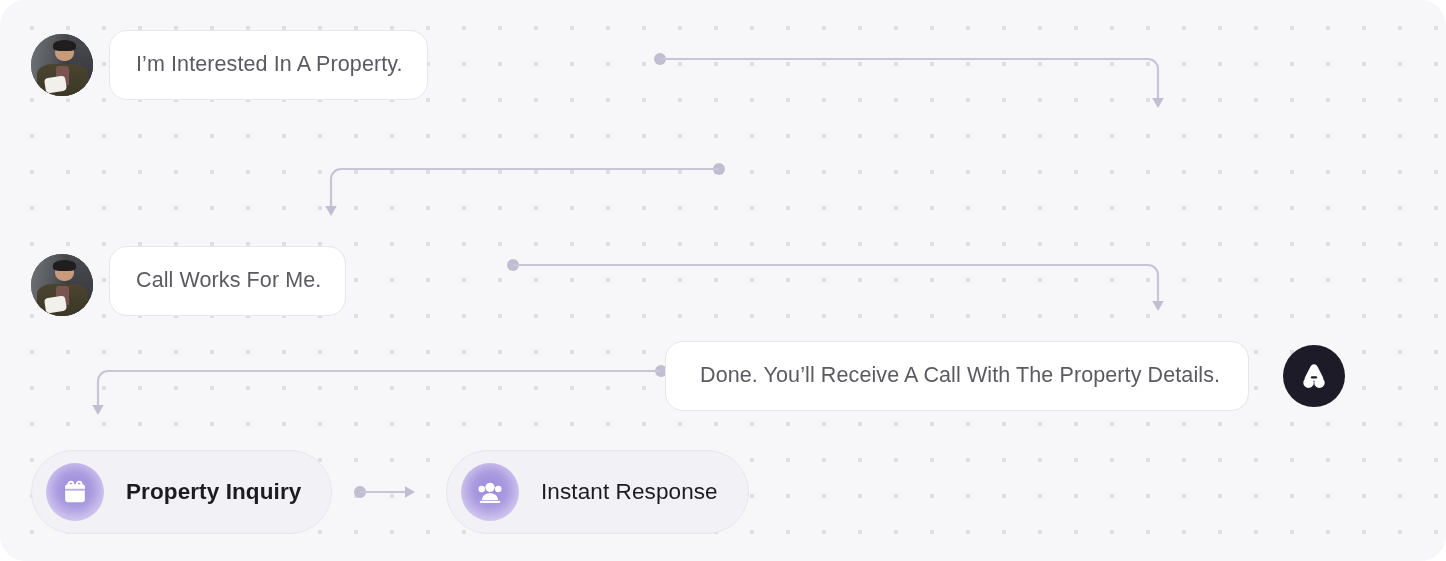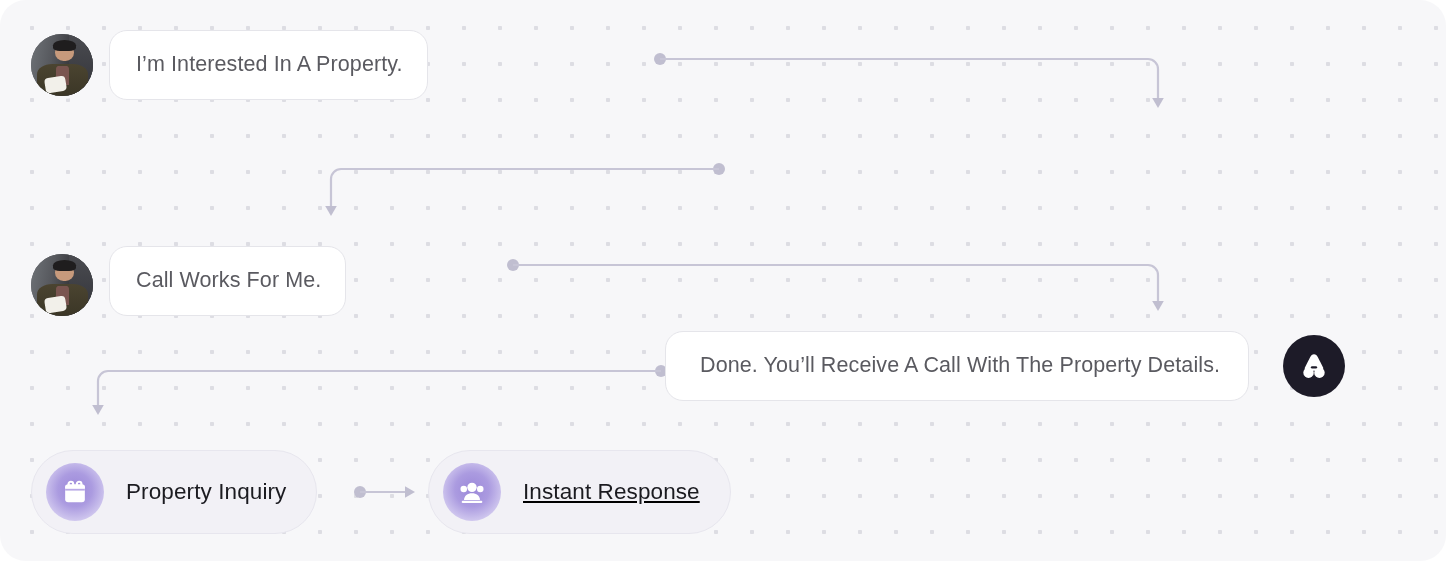--- a/index.html
+++ b/index.html
@@ -204,49 +204,49 @@
       <div class="av-wallpanel"></div>
       <div class="av-body"></div>
       <div class="av-shirt"></div>
       <div class="av-head"></div>
       <div class="av-hair"></div>
       <div class="av-paper"></div>
     </div>
     <div class="bubble bubble-user">Call Works For Me.</div>
   </div>
 
-  <div class="row" style="left:665px; top:331px;gap:16px;">
+  <div class="row" style="left:665px; top:341px;gap:16px;">
     <div class="bubble bubble-bot">Done. You’ll Receive A Call With The Property Details.</div>
     <div class="avatar-bot">
       <svg viewBox="0 0 48 48">
         <path d="M24 7.5 C21.6 7.5 19.8 9.2 18.7 11.3 L11.2 26.2
                  C10.1 28.5 12.0 30.6 14.4 30.6 L33.6 30.6
                  C36.0 30.6 37.9 28.5 36.8 26.2 L29.3 11.3
                  C28.2 9.2 26.4 7.5 24 7.5 Z" fill="#ffffff"></path>
         <circle cx="16.3" cy="33.4" r="7.4" fill="#ffffff"></circle>
         <circle cx="31.7" cy="33.4" r="7.4" fill="#ffffff"></circle>
         <rect x="19.6" y="24.2" width="8.8" height="3.4" rx="1.7" fill="#1d1b28"></rect>
       </svg>
     </div>
   </div>
 
-  <div class="pill" style="left:31px; top:450px;">
+  <div class="pill" style="left:31px; top:450px;font-weight:bold;">
     <div class="pill-icon">
       <svg viewBox="0 0 32 32">
         <rect x="5.5" y="8" width="21" height="19" rx="3.2" fill="#ffffff"></rect>
         <rect x="5.5" y="8" width="21" height="5.6" rx="2.6" fill="#ffffff"></rect>
         <circle cx="11.6" cy="7.6" r="2.5" fill="none" stroke="#ffffff" stroke-width="2.3"></circle>
         <circle cx="20.4" cy="7.6" r="2.5" fill="none" stroke="#ffffff" stroke-width="2.3"></circle>
         <rect x="5.5" y="12.6" width="21" height="1.9" fill="#b9a9e6"></rect>
       </svg>
     </div>
     <span class="pill-label">Property Inquiry</span>
   </div>
 
-  <div class="pill" style="left:428px; top:450px;text-decoration:underline;">
+  <div class="pill" style="left:446px; top:450px;">
     <div class="pill-icon">
       <svg viewBox="0 0 32 32">
         <circle cx="16" cy="11" r="5" fill="#ffffff"></circle>
         <path d="M7.5 24.5 c0-4.4 3.8-7.2 8.5-7.2 s8.5 2.8 8.5 7.2 Z" fill="#ffffff"></path>
         <circle cx="7.2" cy="12.8" r="3.5" fill="#ffffff"></circle>
         <circle cx="24.8" cy="12.8" r="3.5" fill="#ffffff"></circle>
         <rect x="5" y="25.4" width="22" height="2.4" rx="1.2" fill="#ffffff"></rect>
       </svg>
     </div>
     <span class="pill-label">Instant Response</span>

